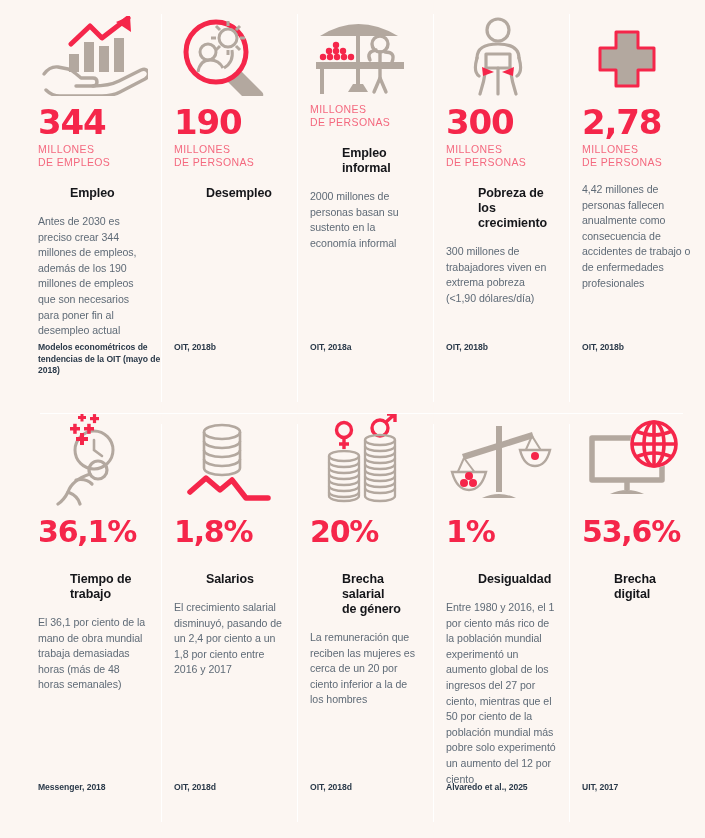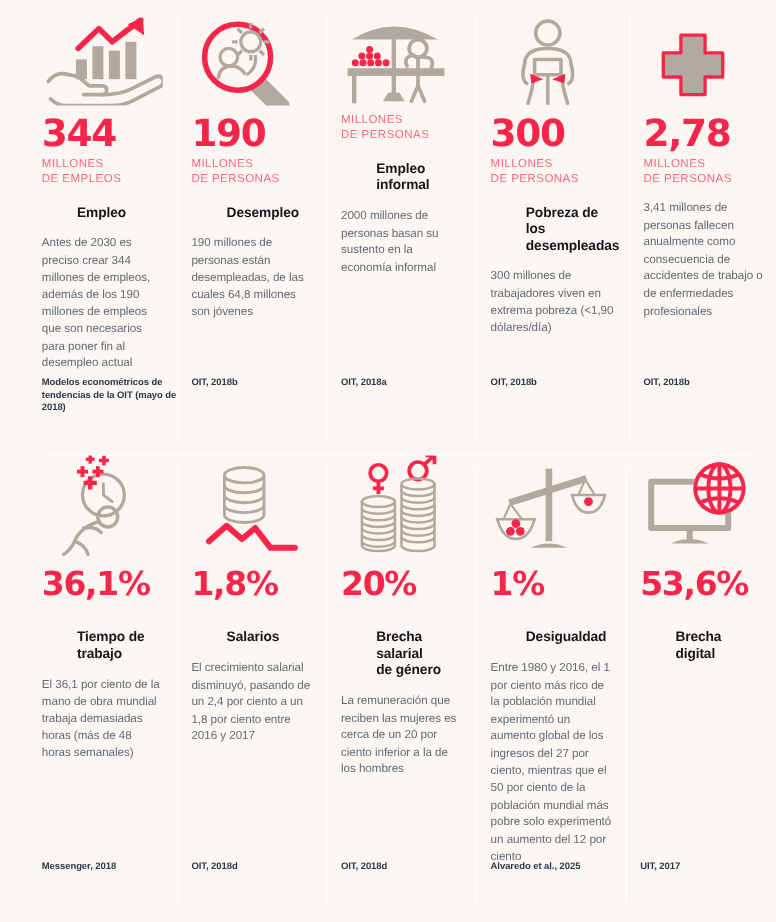--- a/index.html
+++ b/index.html
@@ -157,21 +157,20 @@
             </g>
           </g>
         </svg>
       </div>
       <div class="stat-number">190</div>
       <div class="stat-unit">
         <div>MILLONES</div>
         <div>DE PERSONAS</div>
       </div>
       <div class="card-title">Desempleo</div>
-      <div class="card-body">190 millones de personas están desempleadas, de las cuales 64,8 millones son jóvenes</div>
       <div class="card-source">OIT, 2018b</div>
     </div>
 
     <div class="col">
       <div class="icon-box">
         <svg width="110" height="82" viewBox="0 0 110 82">
           <path d="M10 22 q38 -24 78 0 Z" fill="#b3a89f"></path>
           <rect x="46" y="20" width="4" height="58" fill="#b3a89f"></rect>
           <path d="M38 78 h20 l-5 -8 h-10 Z" fill="#b3a89f"></path>
           <rect x="6" y="48" width="88" height="7" fill="#b3a89f"></rect>
@@ -219,38 +218,38 @@
           <polygon points="68,53 56,58 67,62" fill="#f5264a"></polygon>
         </svg>
       </div>
       <div class="stat-number">300</div>
       <div class="stat-unit">
         <div>MILLONES</div>
         <div>DE PERSONAS</div>
       </div>
       <div class="card-title">
         <div>Pobreza de</div>
-        <div>los desempleadas</div>
+        <div>los crecimiento</div>
       </div>
       <div class="card-body">300 millones de trabajadores viven en extrema pobreza (&lt;1,90 dólares/día)</div>
       <div class="card-source">OIT, 2018b</div>
     </div>
 
     <div class="col">
       <div class="icon-box">
         <svg width="110" height="82" viewBox="0 0 110 82">
           <path d="M34 18 h22 v16 h16 v22 h-16 v16 h-22 v-16 h-16 v-22 h16 Z" fill="#b3a89f" stroke="#f5264a" stroke-width="3" stroke-linejoin="round"></path>
         </svg>
       </div>
       <div class="stat-number">2,78</div>
       <div class="stat-unit">
         <div>MILLONES</div>
         <div>DE PERSONAS</div>
       </div>
-      <div class="card-body">3,41 millones de personas fallecen anualmente como consecuencia de accidentes de trabajo o de enfermedades profesionales</div>
+      <div class="card-body">4,42 millones de personas fallecen anualmente como consecuencia de accidentes de trabajo o de enfermedades profesionales</div>
       <div class="card-source">OIT, 2018b</div>
     </div>
   </div>
 
   <div class="row row-2">
 
     <div class="col">
       <div class="icon-box">
         <svg width="110" height="92" viewBox="0 0 110 92">
           <circle cx="56" cy="36" r="19" fill="none" stroke="#b3a89f" stroke-width="3"></circle>

